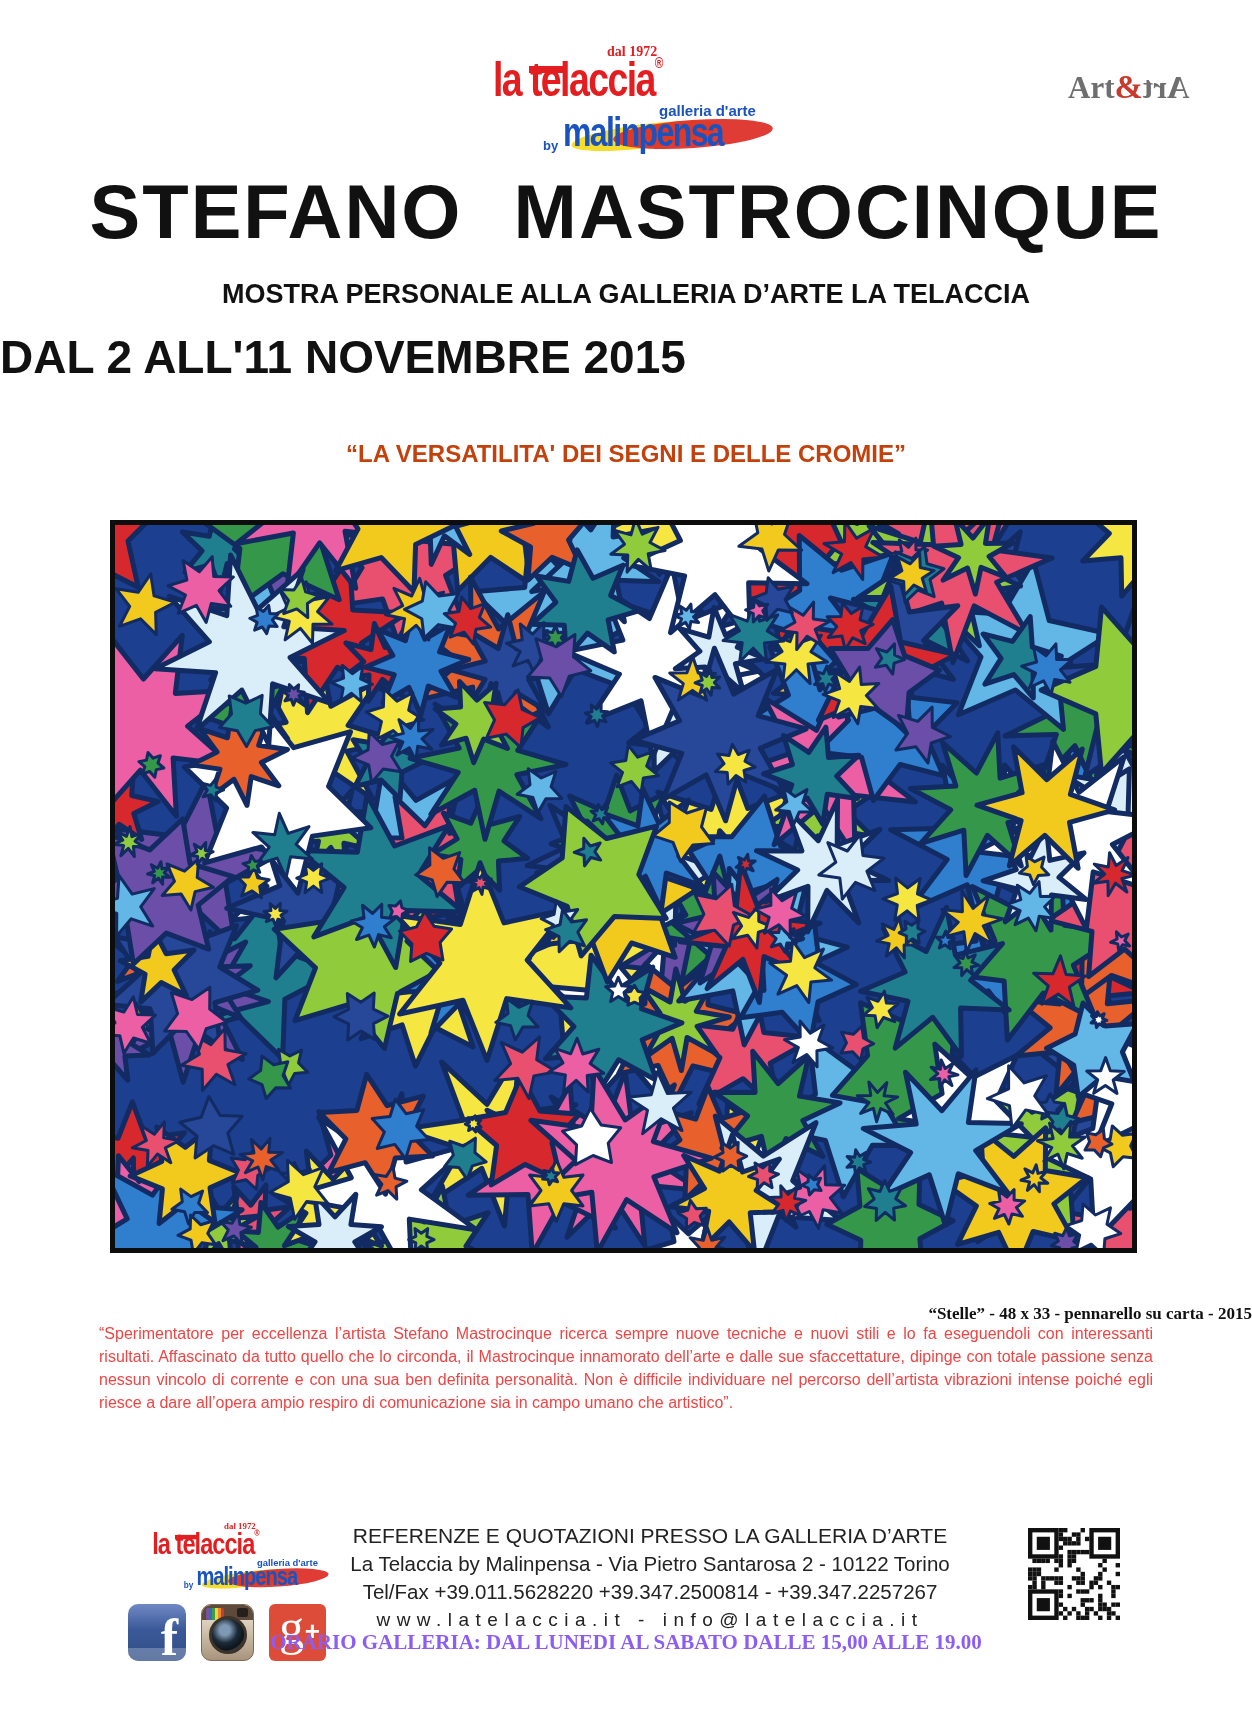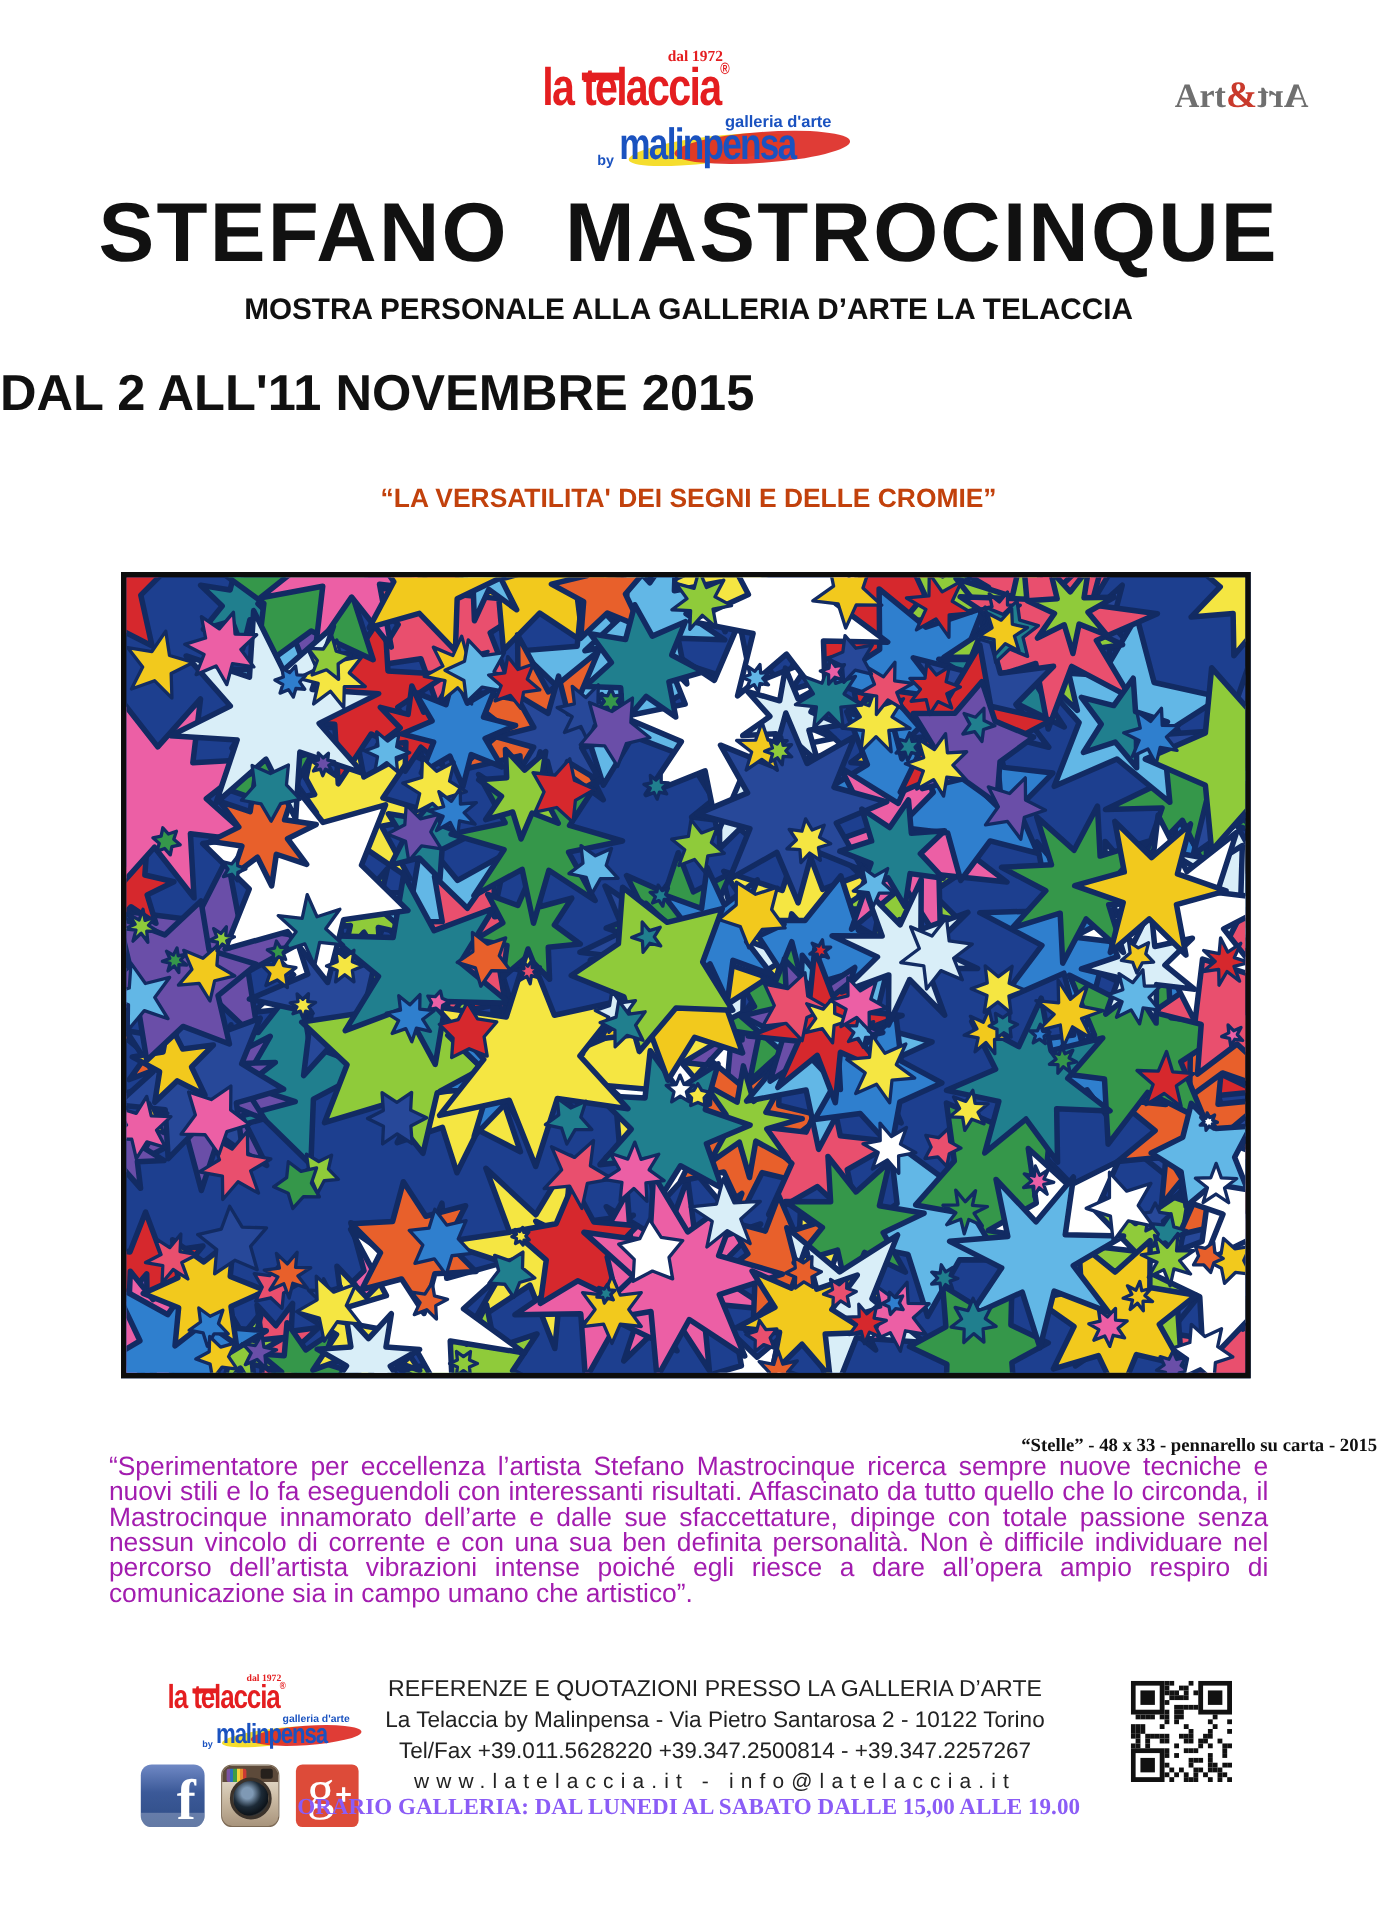--- a/index.html
+++ b/index.html
@@ -25,34 +25,34 @@
 
   
   .artea{position:absolute;left:1068px;top:68px;font-family:"Liberation Serif",serif;font-weight:700;
          font-size:31px;color:#6f6f6f;white-space:nowrap;}
   .artea .amp{color:#c93a2c;font-size:34px;}
   .artea .mir{display:inline-block;transform:scaleX(-1);}
 
   
   .title{position:absolute;left:0;top:168px;width:100%;text-align:center;font-weight:700;
          font-size:76px;letter-spacing:2px;word-spacing:28px;color:#111;}
-  .subtitle{position:absolute;left:0;top:266px;width:100%;text-align:center;font-weight:700;font-size:27px;color:#111;}
+  .subtitle{position:absolute;left:0;top:279px;width:100%;text-align:center;font-weight:700;font-size:27px;color:#111;}
   .dates{position:absolute;left:0;top:330px;width:100%;text-align:left;font-weight:700;font-size:46px;color:#111;}
   .quote{position:absolute;left:0;top:440px;width:100%;text-align:center;font-weight:700;font-size:24px;color:#c2410c;}
 
   
   .art-frame{position:absolute;left:110px;top:520px;width:1027px;height:733px;border:5px solid #0d0d0d;
              box-sizing:border-box;background:#1d3f8f;}
   .art-frame svg{display:block;width:100%;height:100%;}
   .caption{position:absolute;left:0;top:1304px;width:100%;text-align:right;
            font:700 17px "Liberation Serif",serif;color:#111;}
 
   
-  .paragraph{position:absolute;left:99px;top:1322px;width:1054px;font-size:24px;line-height:23px;
-             text-align:justify;color:#a21caf;}
+  .paragraph{position:absolute;left:99px;top:1322px;width:1054px;font-size:16px;line-height:23px;
+             text-align:justify;color:#ef4444;}
   .curator{position:absolute;left:0;top:1466px;width:100%;text-align:center;font-weight:700;font-size:23px;color:#111;}
 
   
   .contact{position:absolute;left:320px;top:1522px;width:660px;text-align:center;line-height:28px;color:#222;}
   .contact .c1{font-size:21px;}
   .contact .c2,.contact .c3{font-size:20.5px;}
   .contact .c4{font-size:19px;letter-spacing:6.5px;}
   .orario{position:absolute;left:0;top:1630px;width:100%;text-align:center;
           font:700 21px "Liberation Serif",serif;color:#8b5cf6;}
   .qr{position:absolute;left:1028px;top:1528px;width:92px;height:92px;}

